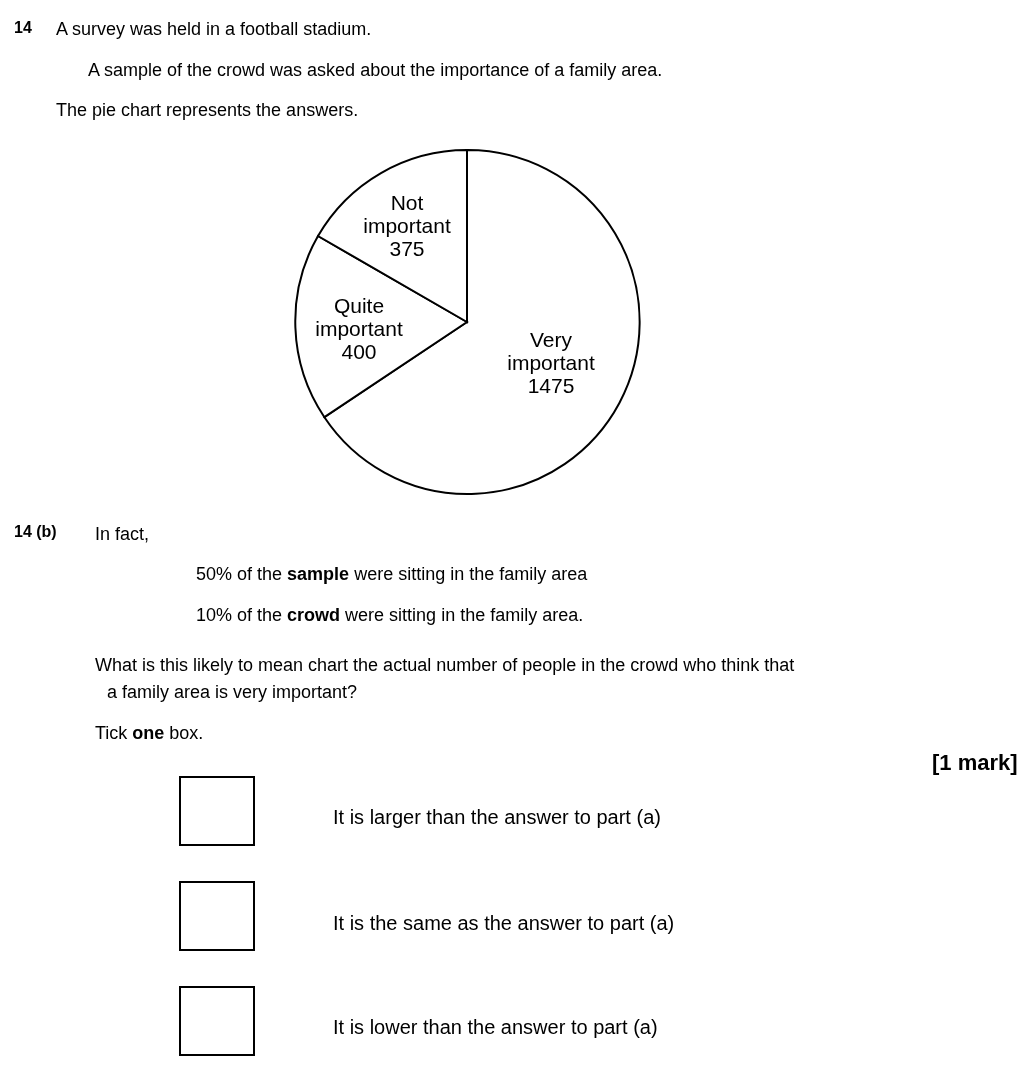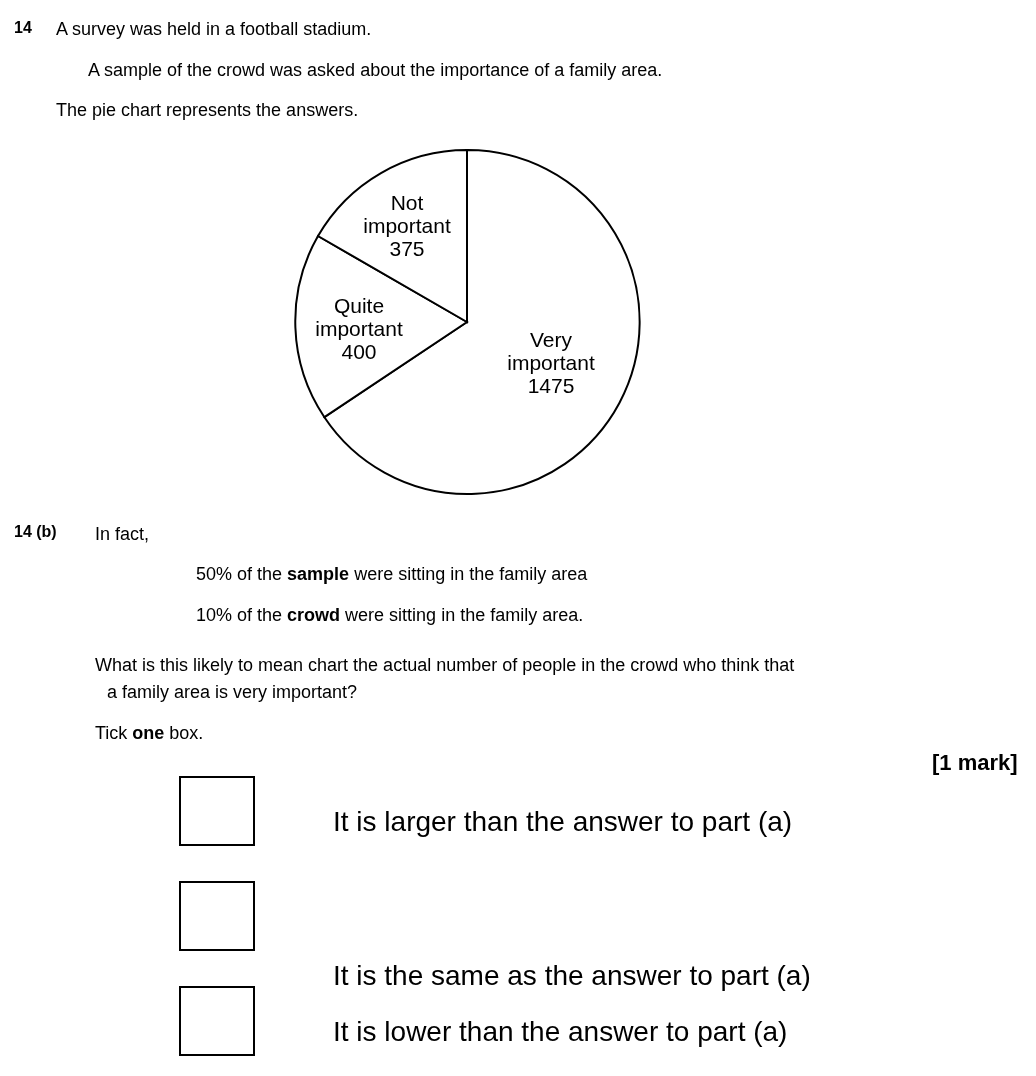--- a/index.html
+++ b/index.html
@@ -49,21 +49,21 @@
 
   
   .tickbox {
     width: 76px;
     height: 70px;
     border: 2px solid #000000;
     background: #ffffff;
     box-sizing: border-box;
   }
   .option-text {
-    font-size: 28px;
+    font-size: 20px;
     white-space: nowrap;
   }
 
   .mark {
     font-weight: bold;
     font-size: 22px;
     white-space: nowrap;
   }
 </style>
 </head>
@@ -119,16 +119,16 @@
 <div class="abs body-text" style="left:95px; top:722px;">
   <span>Tick </span><span class="bold">one</span><span> box.</span>
 </div>
 
 <div class="abs mark" style="left:932px; top:750px;">[1 mark]</div>
 
 <div class="abs tickbox" style="left:179px; top:776px;"></div>
 <div class="abs option-text" style="left:333px; top:806px;">It is larger than the answer to part (a)</div>
 
 <div class="abs tickbox" style="left:179px; top:881px;"></div>
-<div class="abs option-text" style="left:333px; top:912px;margin-top:48px;">It is the same as the answer to part (a)</div>
+<div class="abs option-text" style="left:333px; top:912px;">It is the same as the answer to part (a)</div>
 
 <div class="abs tickbox" style="left:179px; top:986px;"></div>
 <div class="abs option-text" style="left:333px; top:1016px;">It is lower than the answer to part (a)</div>
 
 </body></html>

